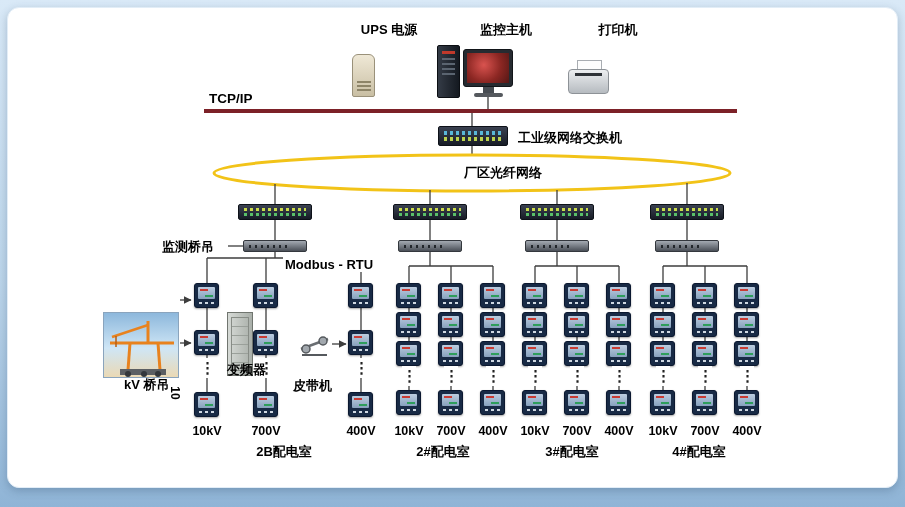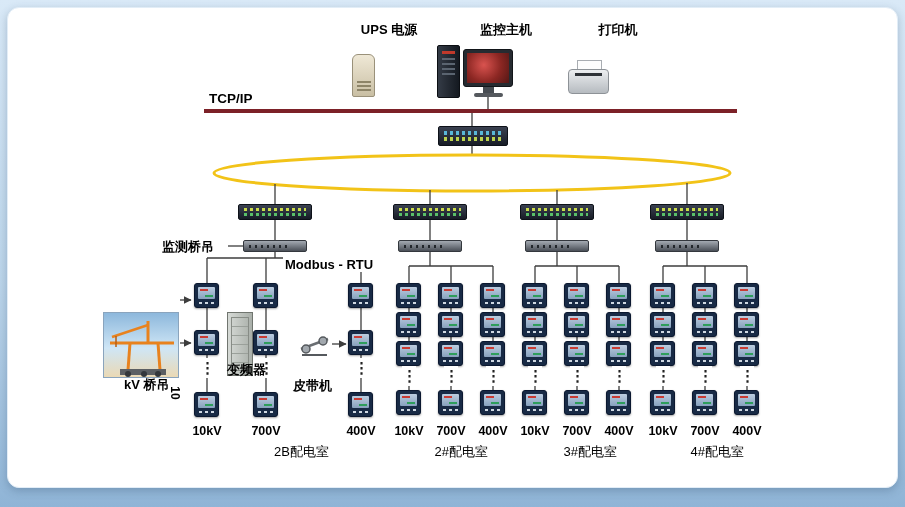--- a/index.html
+++ b/index.html
@@ -76,21 +76,21 @@
     border-radius:3px;box-sizing:border-box;box-shadow:0 1px 2px rgba(0,0,0,.35);}
   .meter .scr{position:absolute;left:3px;right:3px;top:3px;height:12px;border-radius:1px;
     background:linear-gradient(180deg,#bccde0,#87a1bd);}
   .meter .scr::after{content:"";position:absolute;left:2px;top:2px;width:8px;height:2px;background:#c93b33;}
   .meter .scr::before{content:"";position:absolute;right:2px;bottom:2px;width:8px;height:2px;background:#2e9e5b;}
   .meter::after{content:"";position:absolute;left:4px;bottom:3px;width:15px;height:2px;
     background:repeating-linear-gradient(90deg,#cfd8e2 0 3px,transparent 3px 6px);}
   .vdots{position:absolute;z-index:4;width:14px;background:#fff;text-align:center;
     font-size:15px;font-weight:bold;color:#222;line-height:1.3;}
   .volt-label{position:absolute;z-index:5;width:44px;text-align:center;font-weight:bold;font-size:12.5px;color:#000;}
-  .group-name{position:absolute;z-index:5;width:90px;text-align:right;font-weight:normal;font-size:13px;color:#000;}
+  .group-name{position:absolute;z-index:5;width:90px;text-align:center;font-weight:bold;font-size:13px;color:#000;}
   .group{position:absolute;left:0;top:0;width:0;height:0;}
   #groups{position:absolute;left:0;top:0;z-index:3;}
 </style>
 </head>
 <body>
 
 <div class="canvas">
   <div class="panel"></div>
 
   <svg class="wires" width="905" height="507">
@@ -163,21 +163,23 @@
     <div class="paper"></div>
     <div class="body"></div>
     <div class="slot"></div>
   </div>
 
   <div class="lbl" style="left:209px;top:91px;font-size:13.5px;">TCP/IP</div>
   <div class="dev ind-switch">
     <div class="ports p1"></div>
     <div class="ports p2"></div>
   </div>
-
+  <div class="lbl" style="left:518px;top:129px;">工业级网络交换机</div>
+
+  <div class="lbl center fiber-label" style="left:424px;top:164px;width:104px;">厂区光纤网络</div>
 
   <div class="lbl" style="left:162px;top:238px;">监测桥吊</div>
   <div class="lbl modbus-label" style="left:283px;top:257px;">Modbus - RTU</div>
 
   <div class="dev crane-photo">
     <svg width="76" height="66" viewBox="0 0 76 66">
       <line x1="6" y1="30" x2="70" y2="30" stroke="#e8821e" stroke-width="3"></line>
       <line x1="26" y1="30" x2="24" y2="57" stroke="#e8821e" stroke-width="3"></line>
       <line x1="54" y1="30" x2="56" y2="57" stroke="#e8821e" stroke-width="3"></line>
       <line x1="44" y1="30" x2="44" y2="8" stroke="#e8821e" stroke-width="3"></line>

